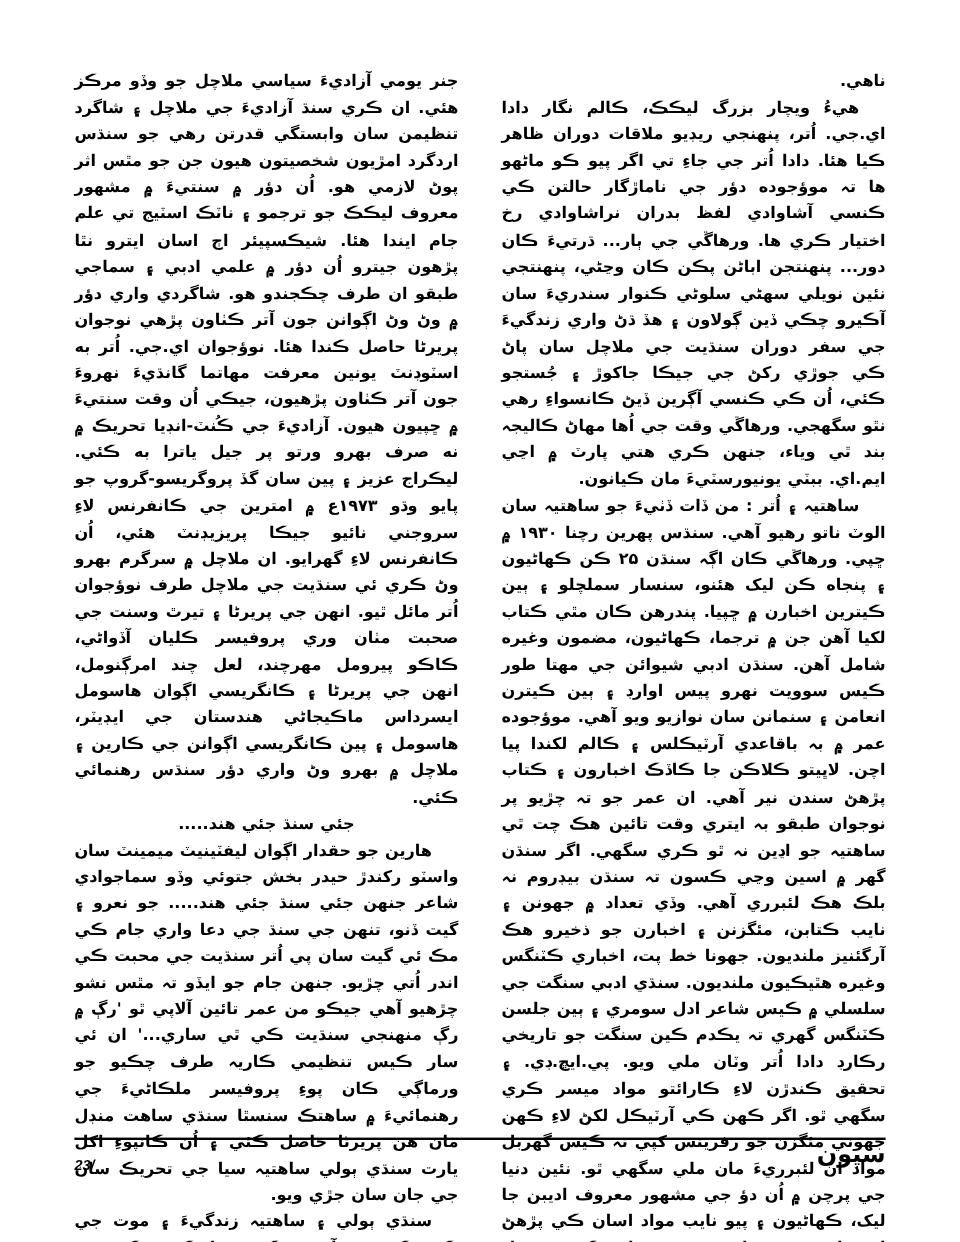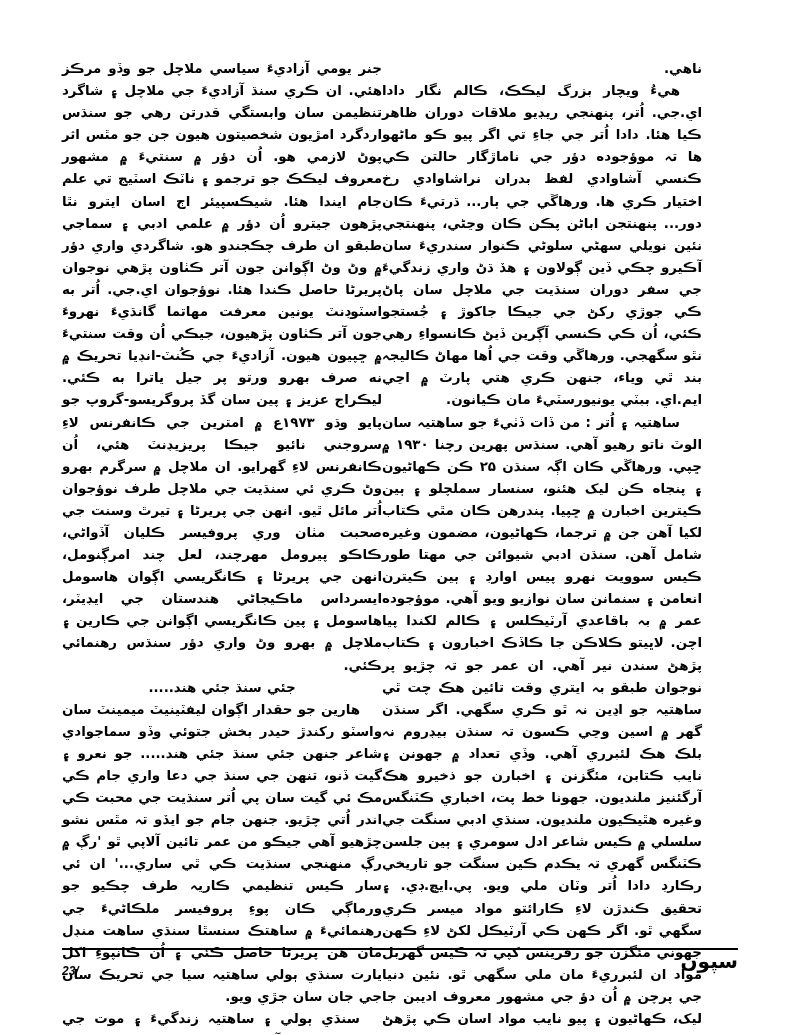--- a/index.html
+++ b/index.html
@@ -24,20 +24,21 @@
 
   
   .columns {
     position: absolute;
     left: 62px;
     top: 58px;
     width: 676px;
     height: 876px;
     display: flex;
     flex-direction: row-reverse;  
+    gap: 36px;
     align-items: flex-start;
   }
 
   .col {
     width: 320px;
     direction: rtl;
     text-align: justify;
     text-align-last: right;
   }
 

